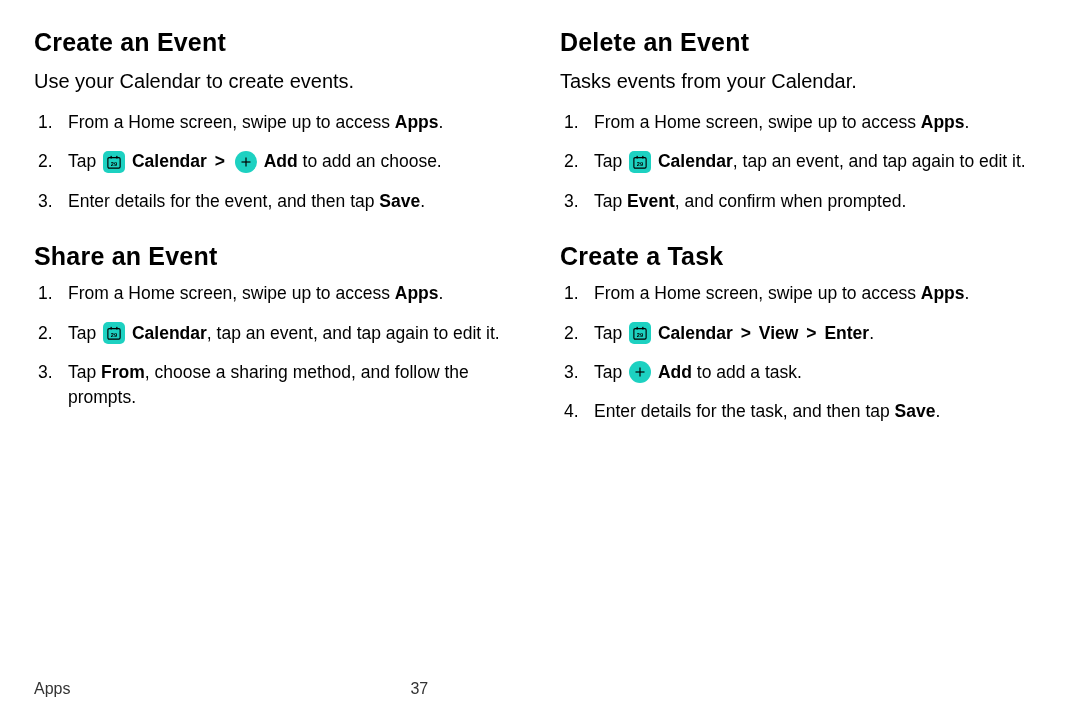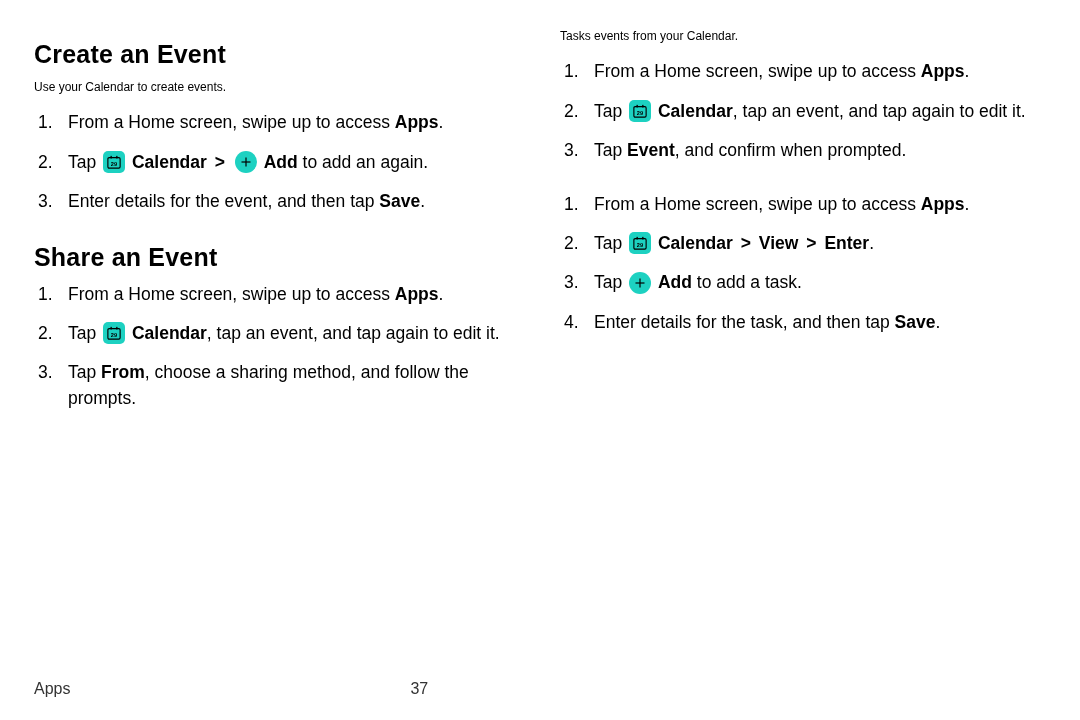--- a/index.html
+++ b/index.html
@@ -21,24 +21,24 @@
     min-width: 0;
   }
   h2.section-heading {
     font-size: 25px;
     font-weight: 700;
     margin-top: 8px;
     margin-bottom: 10px;
     letter-spacing: 0.2px;
   }
   .col h2.section-heading:first-child {
-    margin-top: 12px;
+    margin-top: 0;
   }
   .section-intro {
-    font-size: 12px;
+    font-size: 20px;
     line-height: 1.45;
     margin-bottom: 14px;
   }
   ol.steps {
     list-style: none;
     counter-reset: step;
     margin-bottom: 28px;
   }
   ol.steps li {
     counter-increment: step;
@@ -116,21 +116,21 @@
             </svg>
         </span>
         <span class="bold">Calendar</span>
         <span class="chev bold">&gt;</span>
         <span class="icon icon-add">
           <svg viewBox="0 0 12 12">
               <line x1="6" y1="1.5" x2="6" y2="10.5" stroke="#000" stroke-width="1.2"></line>
               <line x1="1.5" y1="6" x2="10.5" y2="6" stroke="#000" stroke-width="1.2"></line>
             </svg>
         </span>
-        <span class="bold">Add</span><span> to add an again.</span>
+        <span class="bold">Add</span><span> to add an choose.</span>
       </li>
       <li>
         <span>Enter details for the event, and then tap </span><span class="bold">Save</span><span>.</span>
       </li>
     </ol>
 
     <h2 class="section-heading">Share an Event</h2>
     <ol class="steps">
       <li>
         <span>From a Home screen, swipe up to access </span><span class="bold">Apps</span><span>.</span>
@@ -148,20 +148,21 @@
         <span class="bold">Calendar</span><span>, tap an event, and tap again to edit it.</span>
       </li>
       <li>
         <span>Tap </span><span class="bold">From</span><span>, choose a sharing method, and follow the prompts.</span>
       </li>
     </ol>
   </div>
 
   <div class="col">
 
+    <h2 class="section-heading">Delete an Event</h2>
     <p class="section-intro">Tasks events from your Calendar.</p>
     <ol class="steps">
       <li>
         <span>From a Home screen, swipe up to access </span><span class="bold">Apps</span><span>.</span>
       </li>
       <li>
         <span>Tap </span>
         <span class="icon icon-calendar">
           <svg viewBox="0 0 16 16">
               <rect x="1" y="3" width="14" height="12" rx="1.5" fill="none" stroke="#000" stroke-width="1.3"></rect>
@@ -170,20 +171,21 @@
               <text x="8" y="12.5" font-size="6.5" text-anchor="middle" fill="#000" font-family="Arial" font-weight="bold">29</text>
             </svg>
         </span>
         <span class="bold">Calendar</span><span>, tap an event, and tap again to edit it.</span>
       </li>
       <li>
         <span>Tap </span><span class="bold">Event</span><span>, and confirm when prompted.</span>
       </li>
     </ol>
 
+    <h2 class="section-heading">Create a Task</h2>
     <ol class="steps">
       <li>
         <span>From a Home screen, swipe up to access </span><span class="bold">Apps</span><span>.</span>
       </li>
       <li>
         <span>Tap </span>
         <span class="icon icon-calendar">
           <svg viewBox="0 0 16 16">
               <rect x="1" y="3" width="14" height="12" rx="1.5" fill="none" stroke="#000" stroke-width="1.3"></rect>
               <rect x="4" y="1" width="1.5" height="3" fill="#000"></rect>

